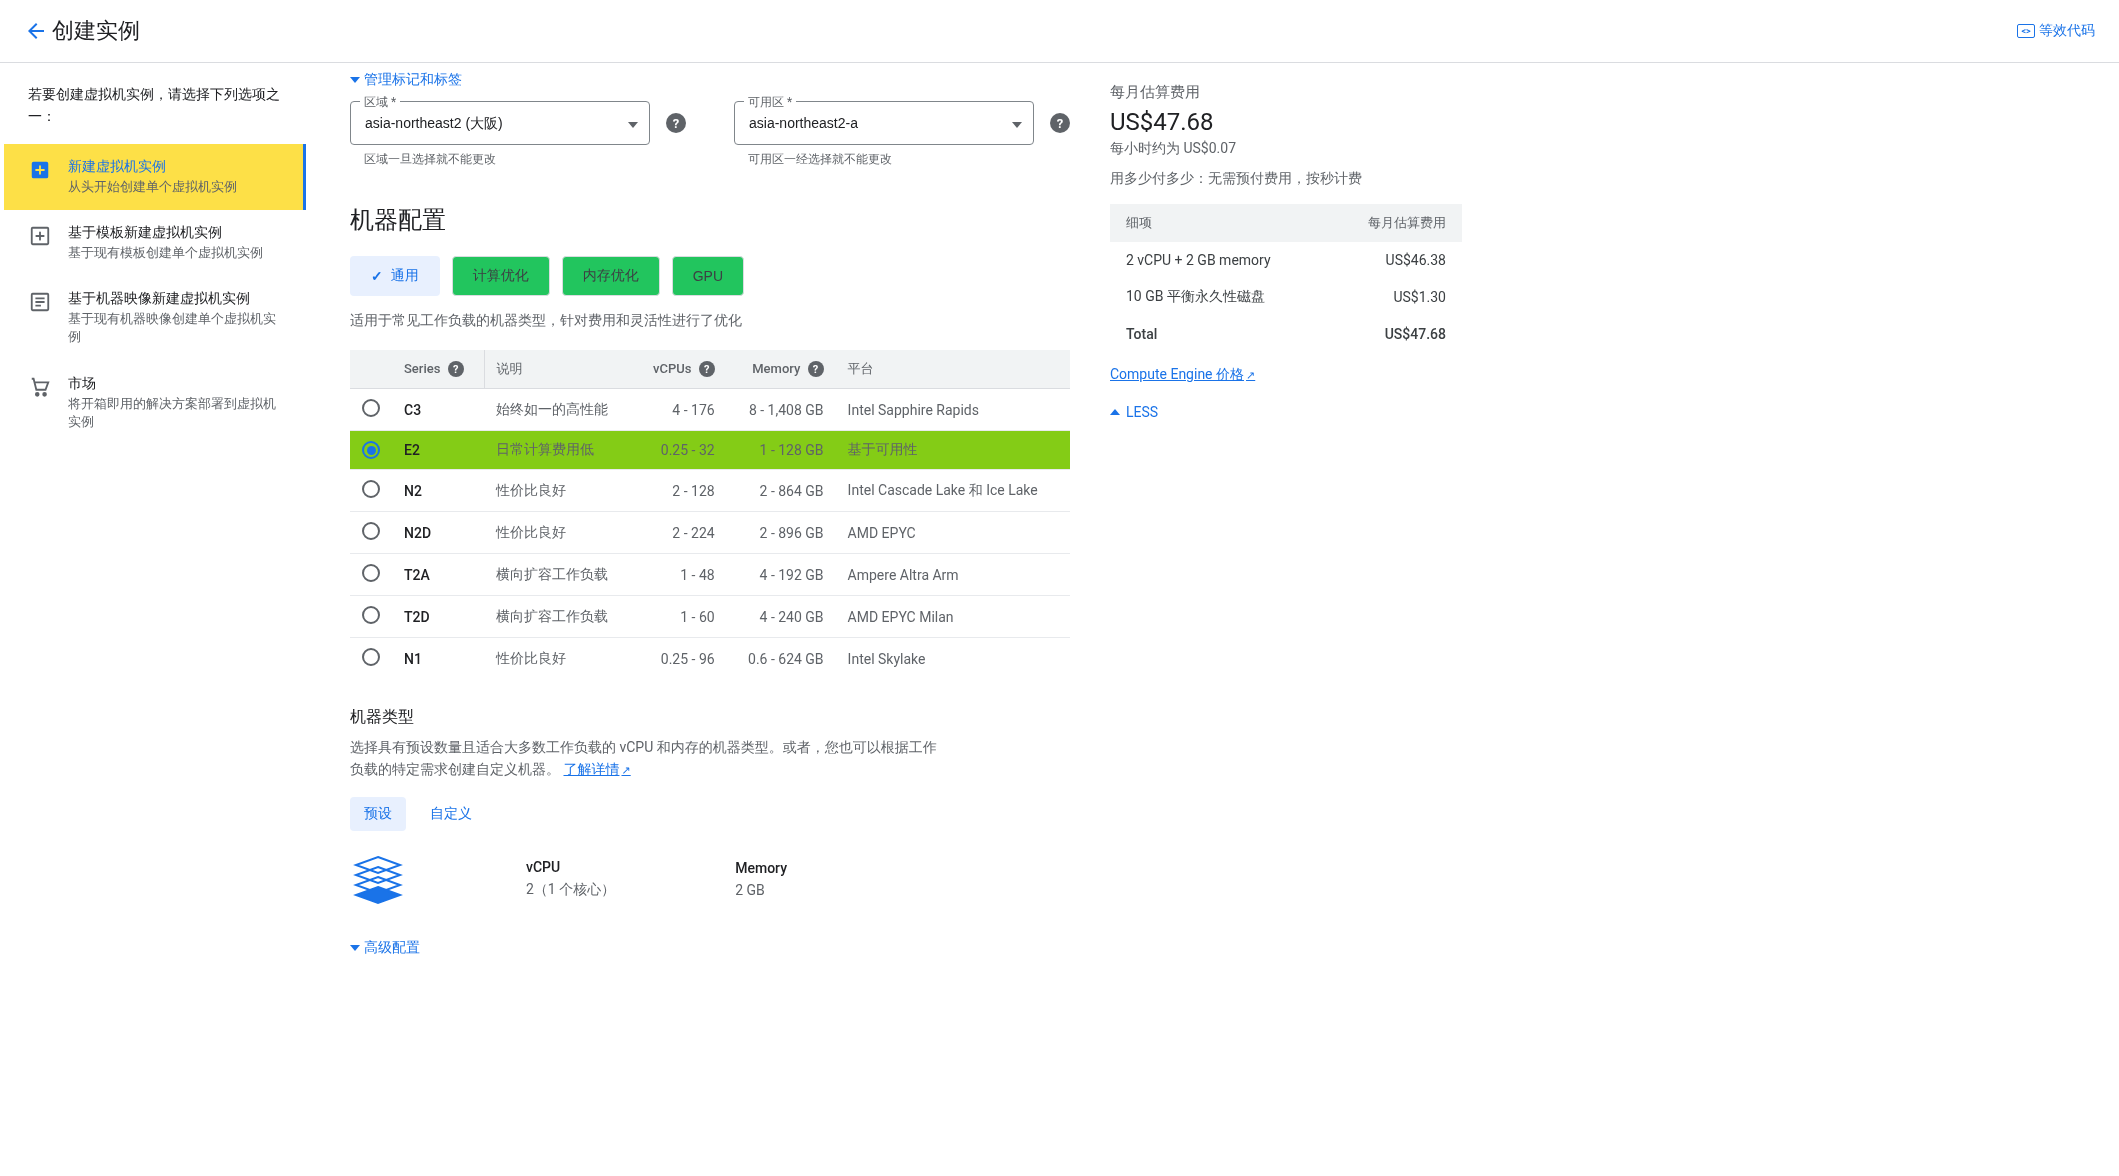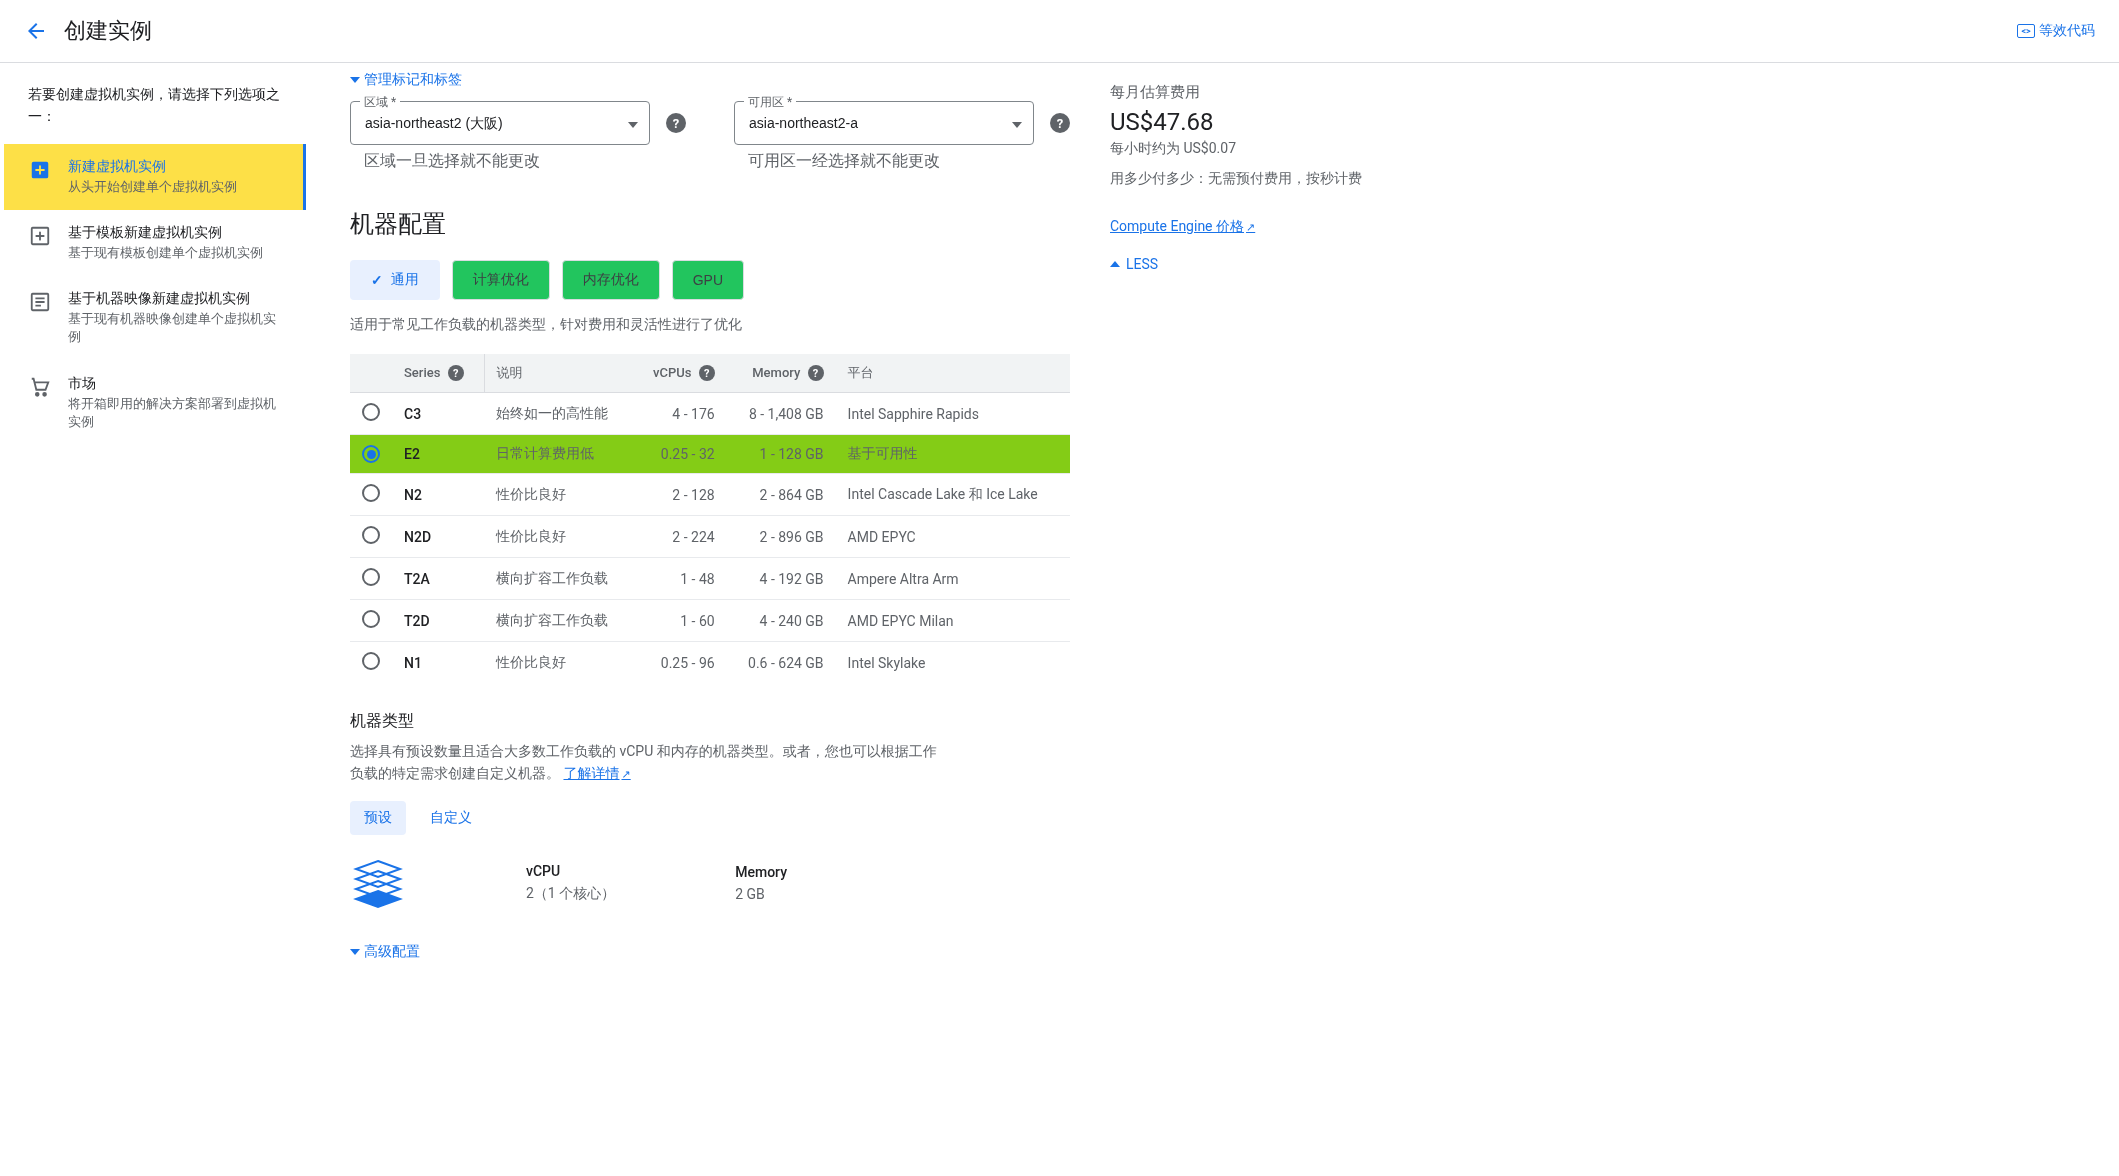--- a/index.html
+++ b/index.html
@@ -1,19 +1,19 @@
 <!DOCTYPE html>
 <html><head>
 <meta charset="utf-8">
 <style>
 * { margin: 0; padding: 0; box-sizing: border-box; }
 body { font-family: "Google Sans", Roboto, "Helvetica Neue", Arial, "Microsoft YaHei", sans-serif; font-size: 14px; color: #202124; background: #fff; }
 
 .top-bar { display: flex; align-items: center; justify-content: space-between; padding: 16px 24px; border-bottom: 1px solid #dadce0; }
-.top-left { display: flex; align-items: center; gap: 16px; }
+.top-left { display: flex; align-items: center; gap: 4px; }
 .back-arrow { color: #1a73e8; cursor: pointer; display: flex; align-items: center; }
 .page-title { font-size: 22px; font-weight: 400; color: #202124; }
 .equiv-code { color: #1a73e8; font-size: 14px; display: flex; align-items: center; gap: 4px; cursor: pointer; }
 .code-icon { width: 18px; height: 14px; border: 1.5px solid #1a73e8; border-radius: 2px; display: inline-flex; align-items: center; justify-content: center; font-size: 9px; font-weight: bold; }
 
 .main-layout { display: flex; }
 
 .sidebar { width: 310px; padding: 20px 4px; flex-shrink: 0; }
 .sidebar-intro { padding: 0 24px 16px 24px; font-size: 14px; color: #202124; line-height: 1.6; }
 .sidebar-item { display: flex; gap: 16px; padding: 14px 24px; cursor: pointer; position: relative; }
@@ -33,21 +33,21 @@
 
 .region-row { display: flex; gap: 48px; margin-top: 4px; }
 .region-col { flex: 1; }
 .select-row { display: flex; align-items: center; gap: 16px; }
 .select-wrap { position: relative; flex: 1; border-radius: 13px; }
 .select-label { position: absolute; top: -7px; left: 10px; background: #fff; padding: 0 4px; font-size: 12px; color: #5f6368; }
 .select-box { width: 100%; height: 44px; border: 1px solid #80868b; border-radius: 4px; padding: 0 36px 0 14px; font-size: 14px; color: #202124; background: #fff; appearance: none; cursor: pointer; }
 .select-caret { position: absolute; right: 12px; top: 50%; transform: translateY(-50%); pointer-events: none; }
 .help-circle { width: 20px; height: 20px; border-radius: 50%; background: #5f6368; color: #fff; display: flex; align-items: center; justify-content: center; font-size: 13px; font-weight: bold; flex-shrink: 0; }
 .help-inline { display: inline-flex; width: 16px; height: 16px; font-size: 11px; vertical-align: middle; margin-left: 4px; }
-.field-hint { font-size: 16px; color: #5f6368; margin-top: 6px; padding-left: 14px; }
+.field-hint { font-size: 12px; color: #5f6368; margin-top: 6px; padding-left: 14px; }
 
 .section-heading { font-size: 24px; font-weight: 400; color: #202124; margin: 36px 0 20px 0; }
 
 .tab-row { display: flex; gap: 12px; margin-bottom: 16px; }
 .tab-btn { height: 40px; padding: 0 20px; border: 1px solid #dadce0; border-radius: 4px; background: #22c55e; font-size: 14px; color: #3c4043; cursor: pointer; display: flex; align-items: center; gap: 8px; }
 .tab-btn.active { background: #e8f0fe; color: #1a73e8; border-color: transparent; }
 .check-mark { color: #1a73e8; font-weight: bold; }
 
 .tab-desc { font-size: 14px; color: #5f6368; margin-bottom: 20px; }
 
@@ -335,20 +335,42 @@
       <span>高级配置</span>
     </div>
   </div>
 
   <div class="cost-panel">
     <div class="cost-title">每月估算费用</div>
     <div class="cost-big">US$47.68</div>
     <div class="cost-hour">每小时约为 US$0.07</div>
     <div class="cost-note">用多少付多少：无需预付费用，按秒计费</div>
 
+    <table class="cost-table">
+      <thead>
+        <tr>
+          <th>细项</th>
+          <th class="right">每月估算费用</th>
+        </tr>
+      </thead>
+      <tbody id="cost-body">
+          <tr>
+            <td>2 vCPU + 2 GB memory</td>
+            <td class="right">US$46.38</td>
+          </tr>
+          <tr>
+            <td>10 GB 平衡永久性磁盘</td>
+            <td class="right">US$1.30</td>
+          </tr>
+          <tr class="total">
+            <td>Total</td>
+            <td class="right">US$47.68</td>
+          </tr>
+        </tbody>
+    </table>
 
     <a class="price-link"><span>Compute Engine 价格</span><span class="ext-icon">↗</span></a>
 
     <div class="less-btn">
       <span class="chevron-up"></span>
       <span>LESS</span>
     </div>
   </div>
 
 </div>

